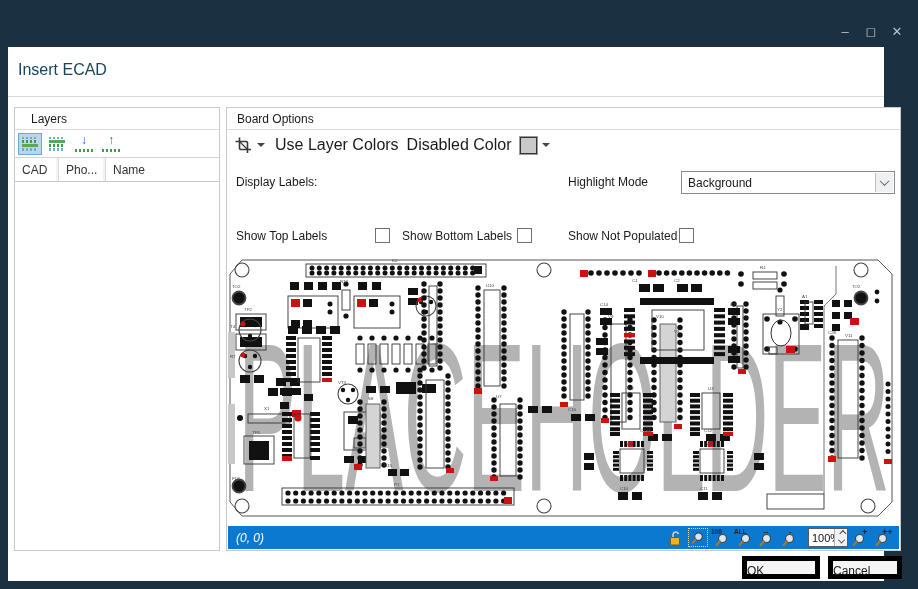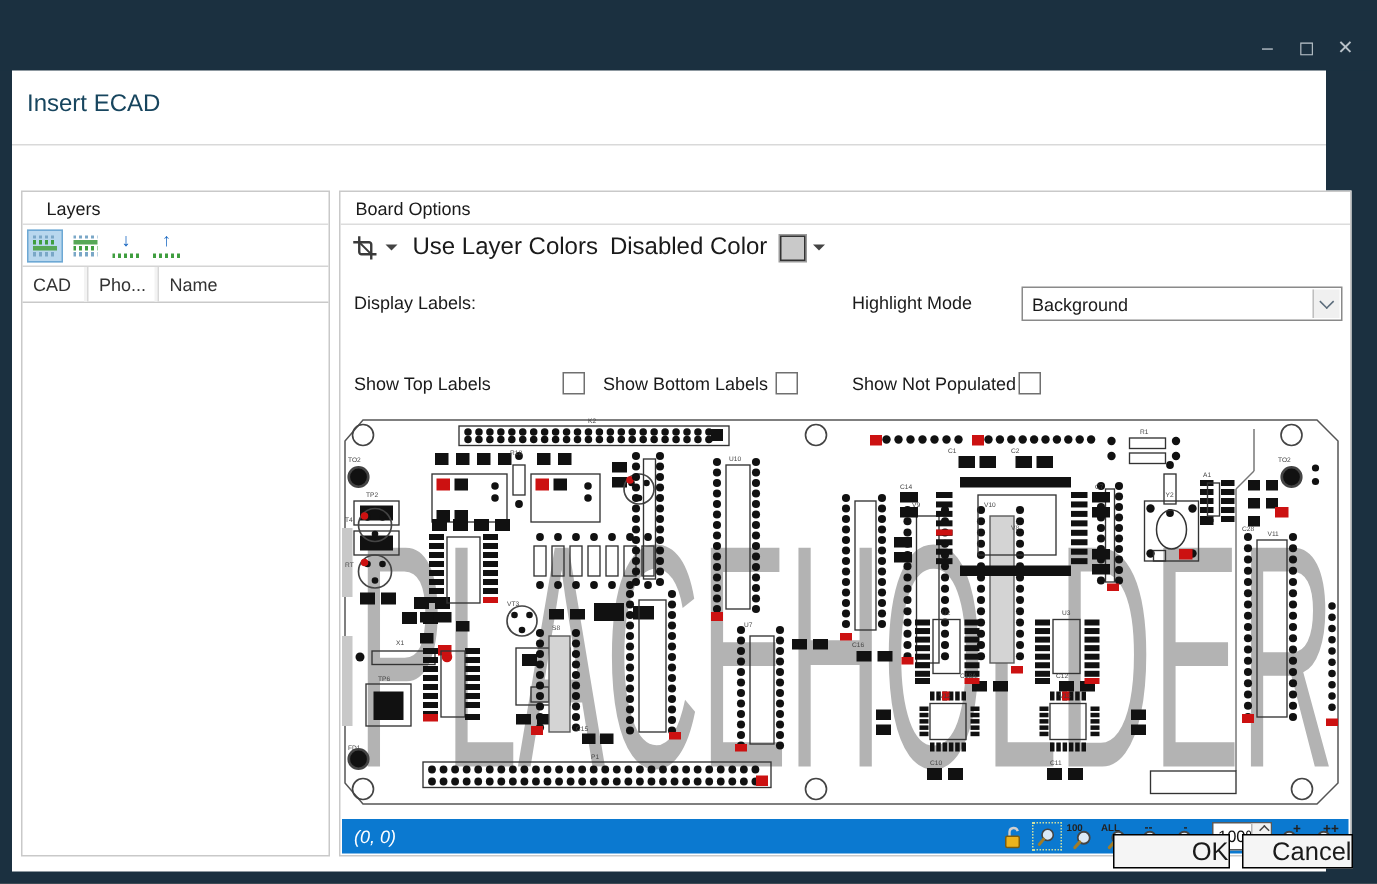--- a/index.html
+++ b/index.html
@@ -5,21 +5,21 @@
   html,body{margin:0;padding:0;background:#0e1d28;}
   *{box-sizing:border-box;font-family:"Liberation Sans",sans-serif;}
   .win{position:relative;width:918px;height:589px;background:#1b3040;overflow:hidden;}
   .titlebar{position:absolute;left:0;top:0;width:918px;height:47px;background:#1b3040;}
   .title{position:absolute;left:16px;top:22px;font-size:15px;color:#eef3f6;}
   .winbtns{position:absolute;right:14px;top:24px;display:flex;gap:12px;color:#b9c2c9;font-size:13px;}
   .winbtn{width:14px;text-align:center;cursor:default;}
   .dialog{position:absolute;left:8px;top:47px;width:876px;height:534px;background:#ffffff;}
   .dlg-header{position:absolute;left:0;top:0;width:100%;height:50px;border-bottom:1px solid #d9d9d9;}
   .dlg-title{position:absolute;left:10px;top:14px;font-size:16px;color:#17455e;}
-  .panel{position:absolute;border:1px solid #c9c9c9;background:#fff;margin-top:20px;}
+  .panel{position:absolute;border:1px solid #c9c9c9;background:#fff;}
   .layers-panel{left:6px;top:60px;width:206px;height:444px;}
   .ph{height:22px;line-height:22px;padding-left:16px;font-size:12px;color:#1a1a1a;border-bottom:1px solid #dcdcdc;}
   .ph2{padding-left:10px;}
   .ltoolbar{height:28px;display:flex;align-items:center;padding-left:3px;border-bottom:1px solid #d4d4d4;gap:3px;}
   .licon{width:24px;height:22px;display:flex;flex-direction:column;justify-content:center;gap:1px;padding:3px;border:1px solid transparent;}
   .licon.sel{background:#b8d7ee;border-color:#6da8d4;}
   .drow{height:3px;}
   .d-blue{background:repeating-linear-gradient(90deg,#7aa7c7 0 2px,transparent 2px 4px);}
   .d-green{background:repeating-linear-gradient(90deg,#3f9e3f 0 2px,transparent 2px 4px);}
   .s-green{background:#57a857;}
@@ -46,21 +46,21 @@
   .sb-tools{margin-left:auto;display:flex;align-items:center;}
   .sb-ic{width:20px;height:19px;margin-left:3px;}
   .boxed{border:1px dotted #cfe0a0;}
   .spin{width:40px;height:19px;background:#fff;border:1px solid #5a5a5a;margin-left:8px;position:relative;color:#111;}
   .spin .sv{position:absolute;left:3px;top:3px;font-size:11px;}
   .spin .sbtns{position:absolute;right:0;top:0;bottom:0;width:13px;border-left:1px solid #b5b5b5;background:#f2f2f2;display:flex;flex-direction:column;}
   .spin .sb{flex:1;display:flex;align-items:center;justify-content:center;}
   .spin .c{width:5px;height:5px;border-right:1.2px solid #444;border-bottom:1.2px solid #444;}
   .cu{transform:rotate(-135deg) translate(-1px,1px);}
   .cd{transform:rotate(45deg) translate(-1px,-1px);}
-  .footer-btn{position:absolute;top:509px;height:23px;background:#f5f5f5;border:1px solid #000000;font-size:17px;color:#1a1a1a;text-align:right;line-height:21px;}
+  .footer-btn{position:absolute;top:509px;height:23px;background:#f5f5f5;border:5px solid #000000;font-size:12px;color:#1a1a1a;text-align:left;line-height:21px;}
   .okbtn{left:734px;width:78px;}
   .cancelbtn{left:820px;width:74px;}
 </style>
 </head>
 <body>
 
 <div class="win">
 
   <div class="titlebar">
     <div class="winbtns">

